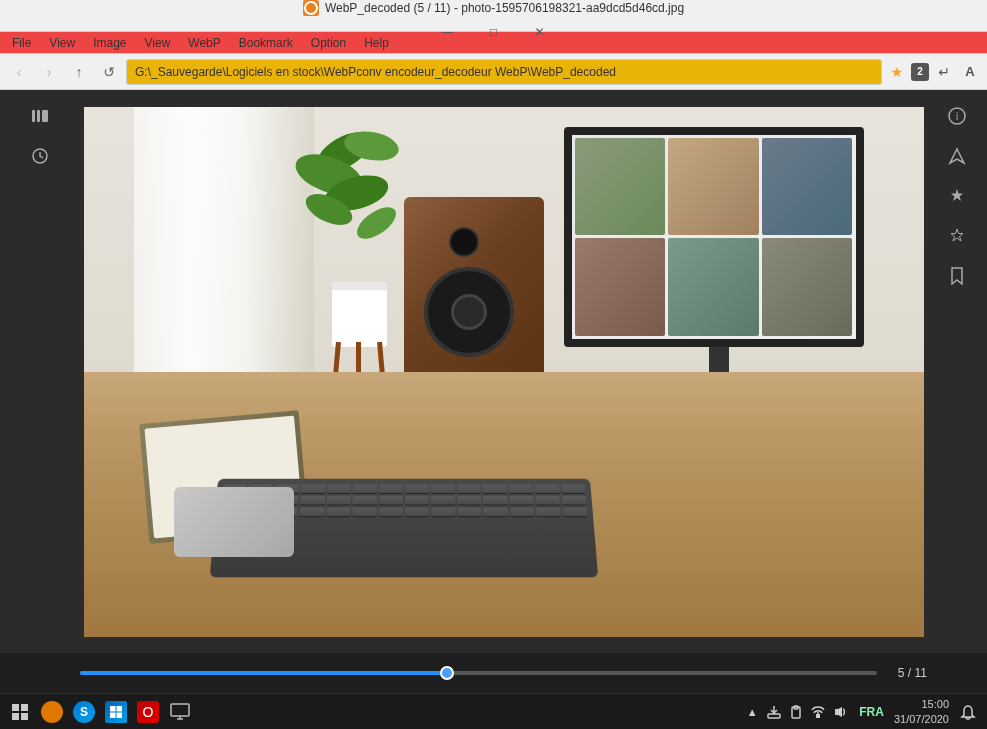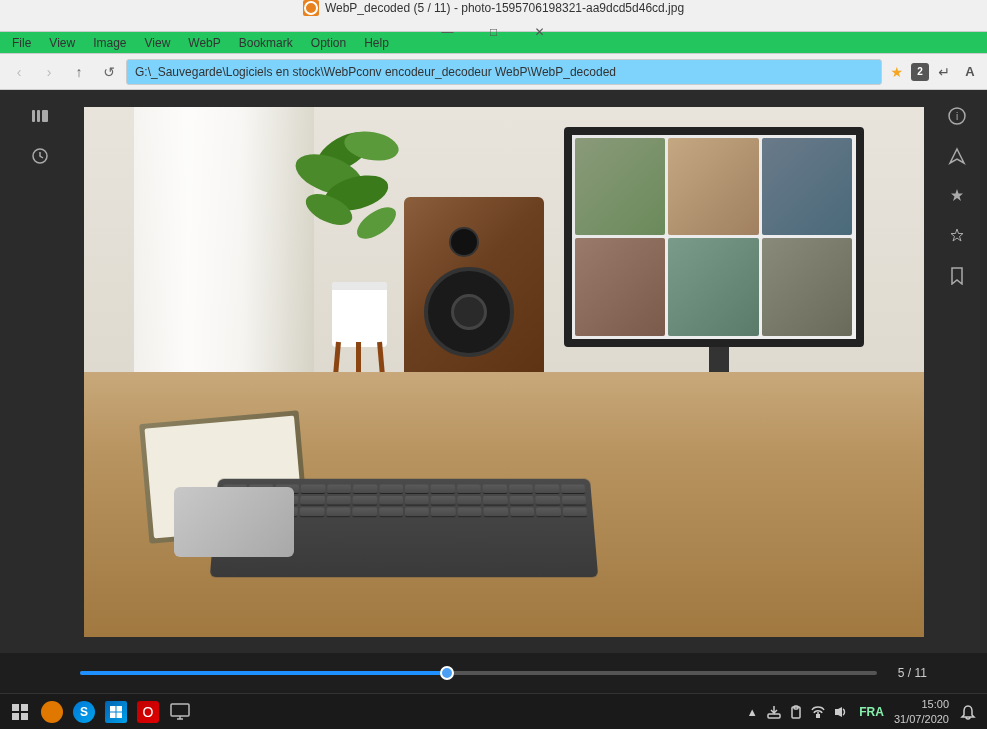--- a/index.html
+++ b/index.html
@@ -65,21 +65,21 @@
       border: none;
       cursor: pointer;
       font-size: 12px;
       color: #555;
     }
 
     
     .menu-bar {
       width: 100%;
       height: 22px;
-      background: #22c55e;
+      background: #ef4444;
       display: flex;
       align-items: center;
       padding: 0 4px;
       border-bottom: 1px solid #ccc;
       gap: 2px;
     }
     .menu-item {
       font-size: 12px;
       color: #333;
       padding: 2px 8px;
@@ -109,21 +109,21 @@
       cursor: pointer;
       color: #666;
       font-size: 14px;
       border-radius: 3px;
     }
     .nav-btn.disabled { color: #bbb; cursor: default; }
     .address-input {
       flex: 1;
       height: 26px;
       border: 1px solid #ccc;
-      background: #7dd3fc;
+      background: #eab308;
       padding: 0 8px;
       font-size: 12px;
       color: #333;
       border-radius: 3px;
       outline: none;
     }
     .address-star {
       font-size: 14px;
       color: #f5a623;
       padding: 0 4px;

